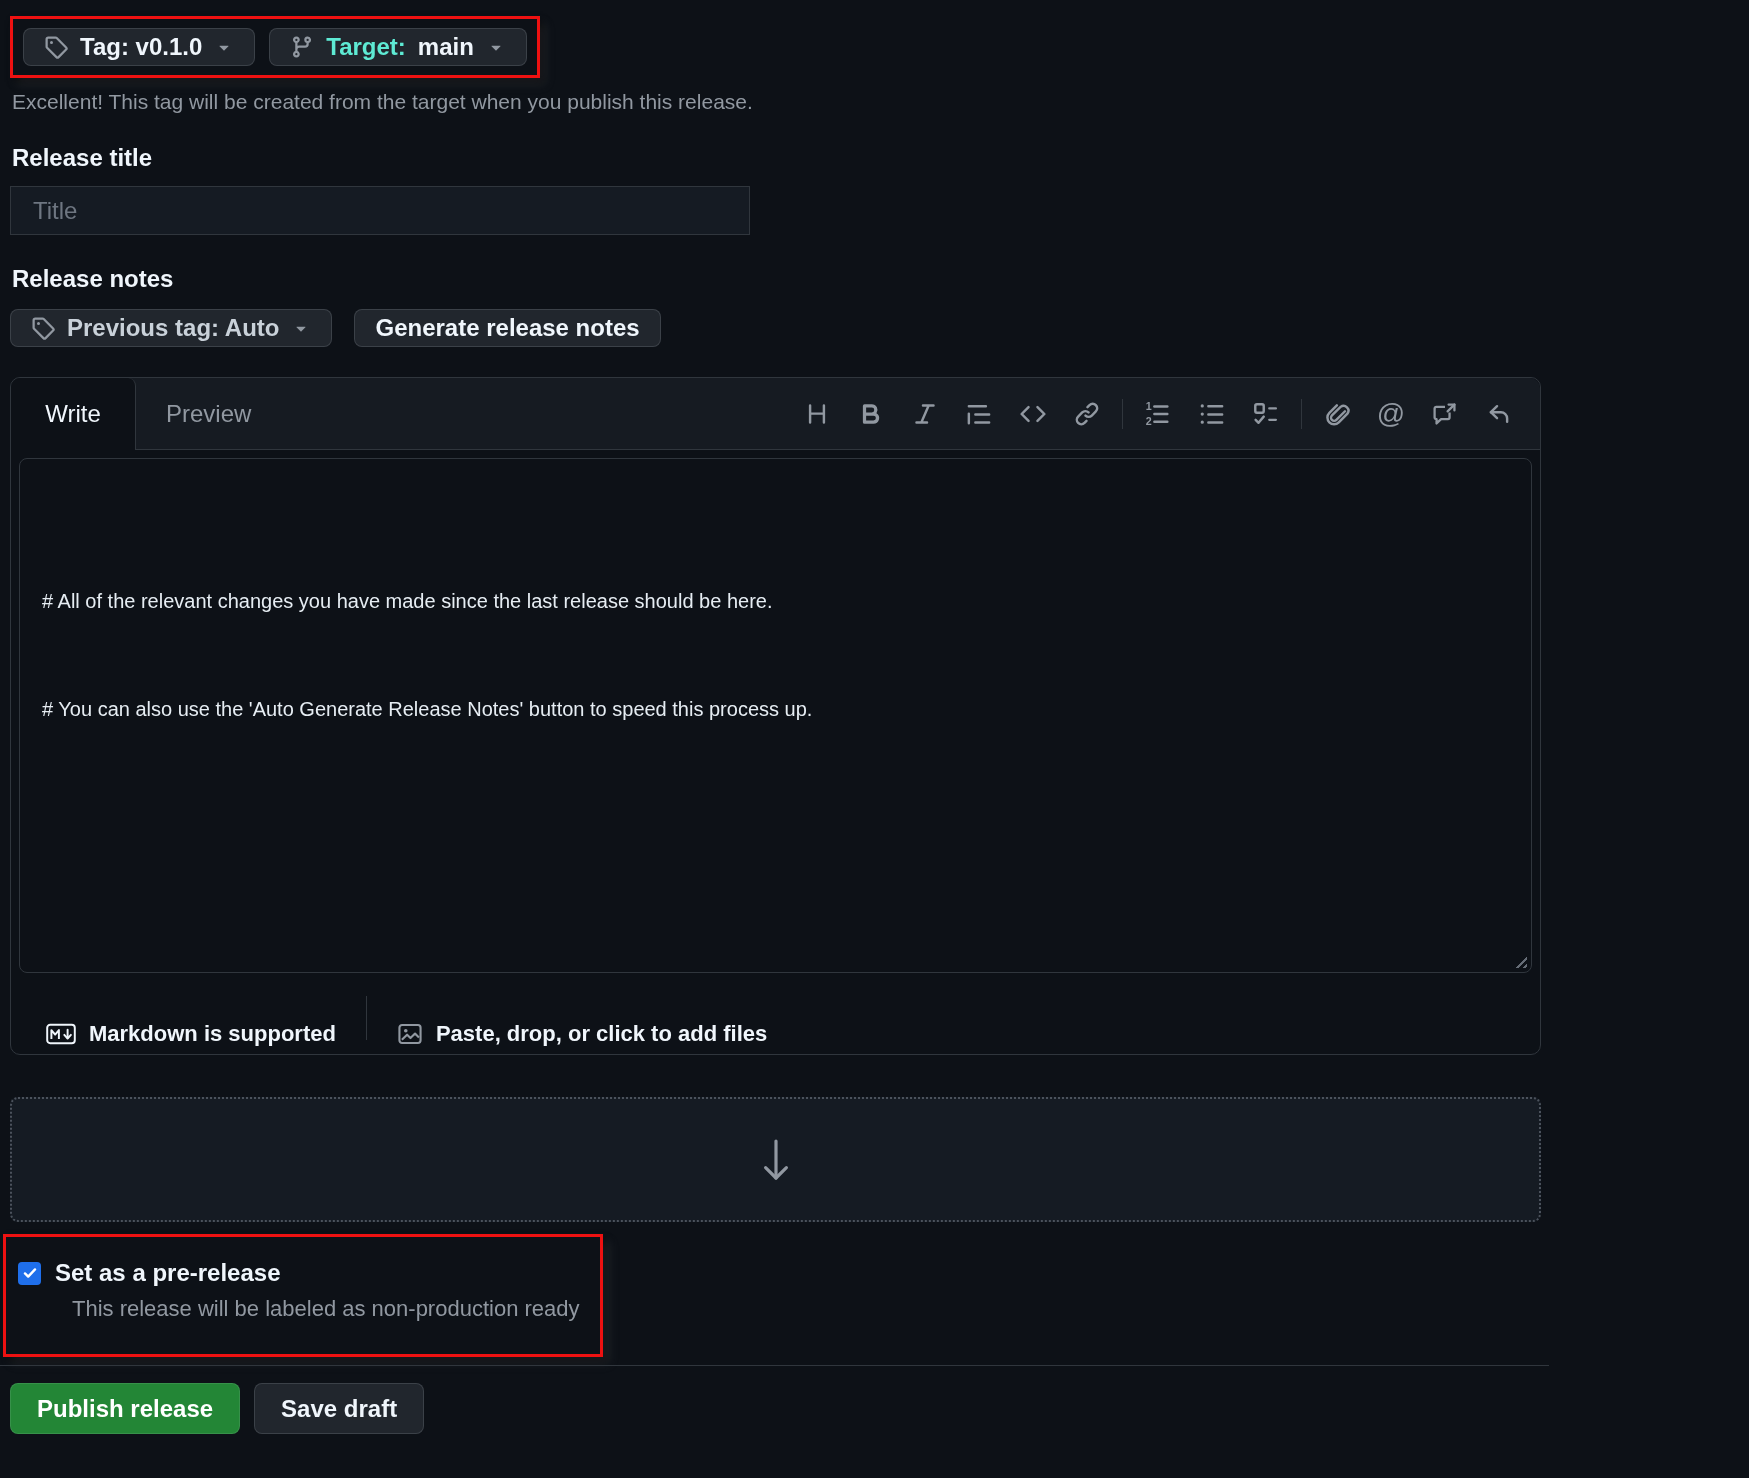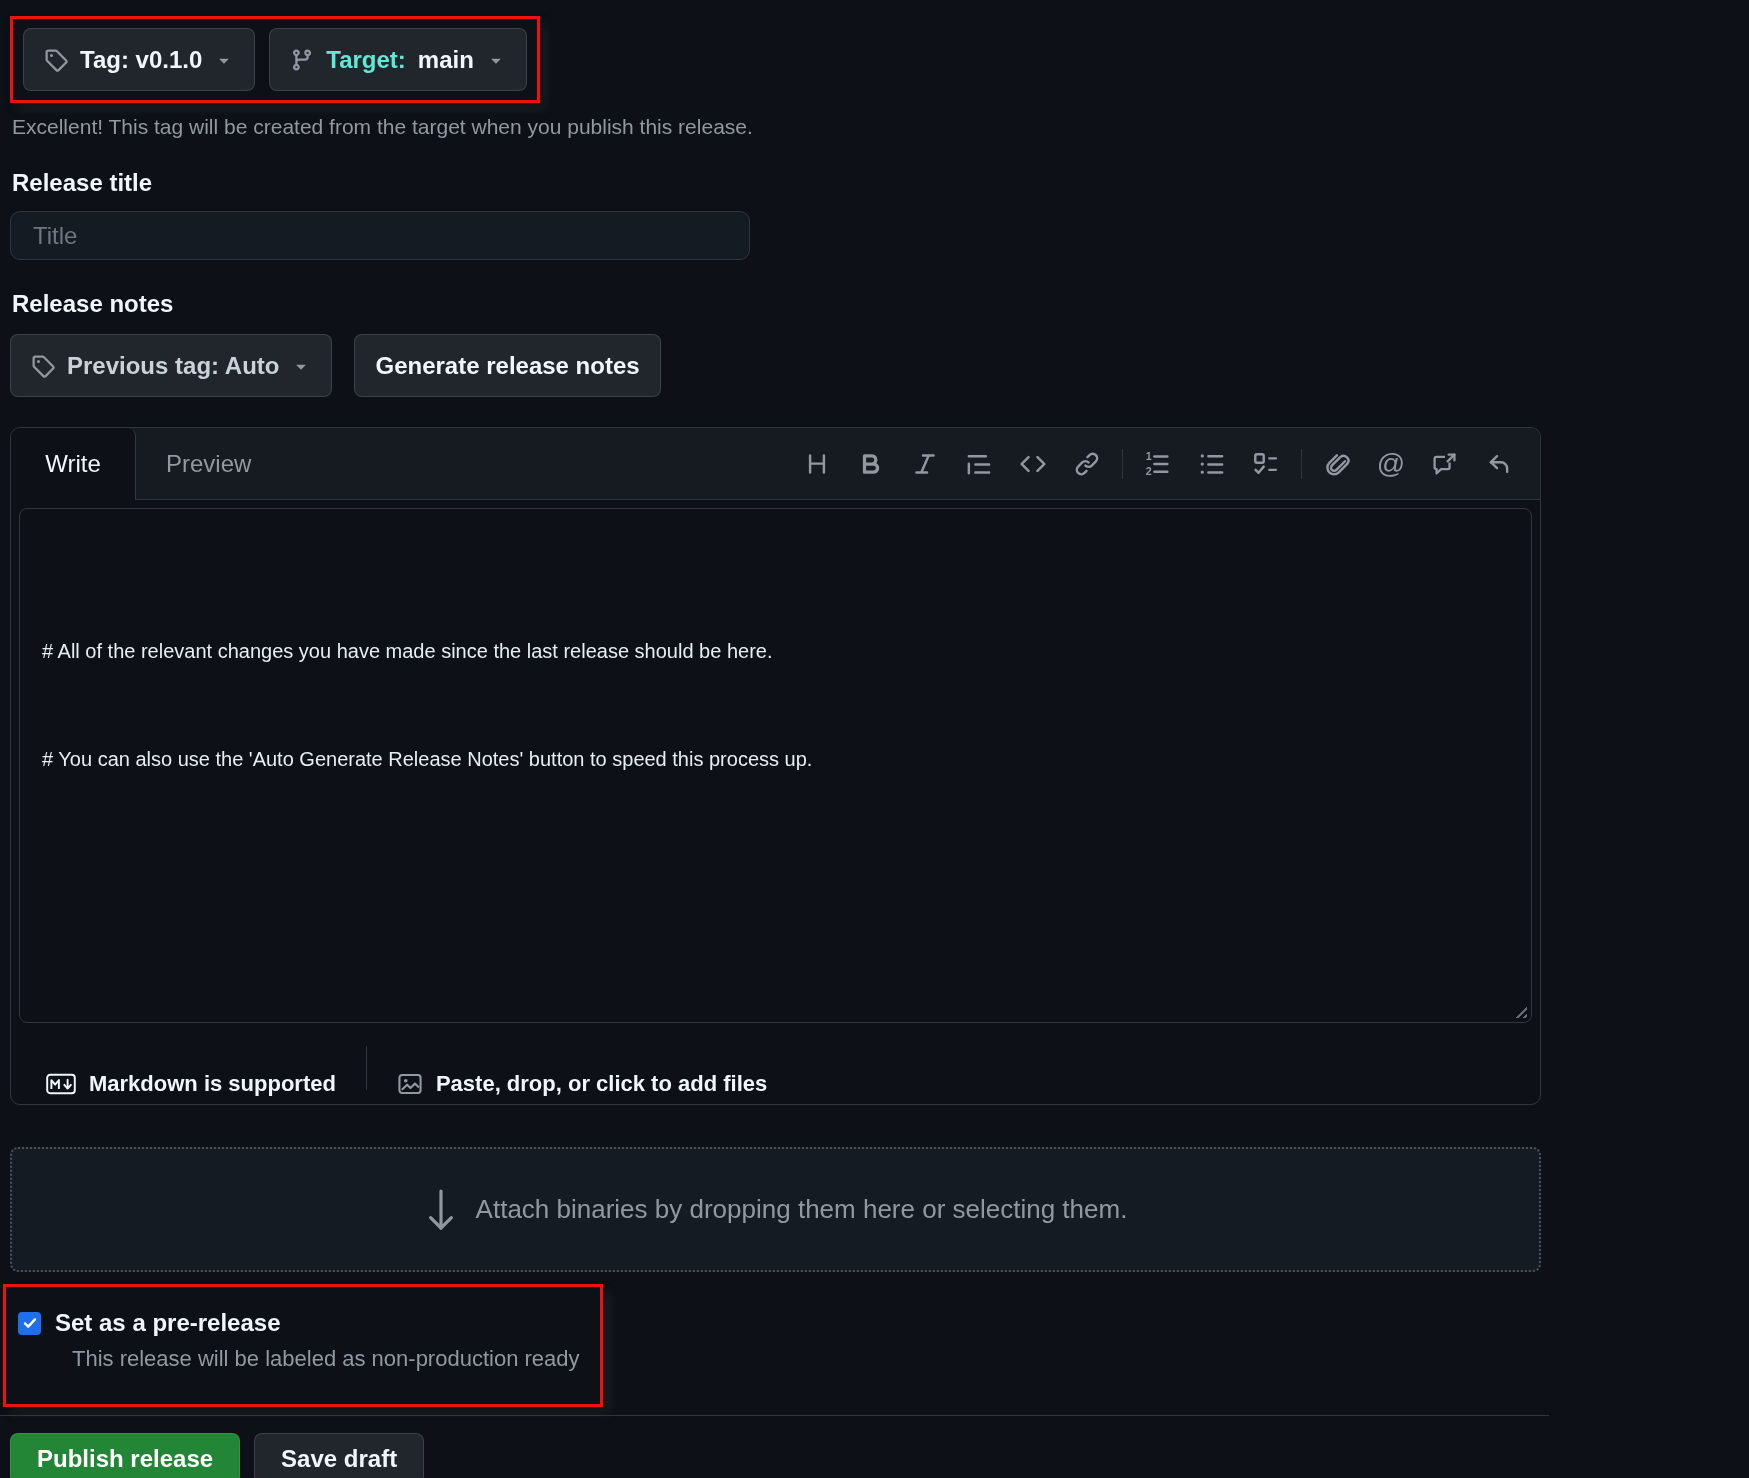--- a/index.html
+++ b/index.html
@@ -13,21 +13,21 @@
     position:relative;
   }
   .page { padding:0; }
 
   
   .btn {
     display:inline-flex; align-items:center; gap:12px;
     background:#21262d;
     border:1px solid rgba(240,246,252,0.13);
     border-radius:8px;
-    height:63px; padding:0 20px;
+    height:38px; padding:0 20px;
     font-size:24px; font-weight:bold; color:#f0f6fc;
     cursor:pointer; white-space:nowrap;
   }
   .btn .muted { color:#5eead4; }
   .icon { display:inline-flex; align-items:center; justify-content:center; }
   .icon svg { display:block; }
 
   
   .tag-target-group {
     display:inline-flex; gap:14px;
@@ -36,21 +36,21 @@
     border:3px solid #ee1111;
     box-shadow:6px 7px 10px rgba(130,130,130,0.14), 3px 4px 6px rgba(0,0,0,0.55);
   }
   .helper-text { margin:12px 0 0 12px; font-size:21px; color:#9198a1; }
 
   .section-heading { margin:30px 0 0 12px; font-size:24px; font-weight:bold; color:#f0f6fc; }
 
   .title-input {
     display:block; margin:14px 0 0 10px;
     width:740px; height:49px;
-    background:#151b23; border:1px solid #30363d; border-radius:10px;
+    background:#151b23; border:1px solid #30363d; border-radius:0;
     color:#e6edf3; font-size:24px; padding:0 22px;
     font-family:"Liberation Sans", sans-serif;
     outline:none;
   }
   .title-input::placeholder { color:#6e7681; }
 
   .notes-row { display:flex; gap:22px; margin:16px 0 0 10px; }
 
   
   .editor {
@@ -328,21 +328,20 @@
   </div>
 
   
   <div class="attach-box">
     <span class="icon">
       <svg width="34" height="44" viewBox="0 0 16 22" fill="none" stroke="#9198a1" stroke-width="1.6" stroke-linecap="round" stroke-linejoin="round">
         <path d="M8 1.5v18.5"></path>
         <path d="M2.8 14.8 8 20l5.2-5.2"></path>
       </svg>
     </span>
-    <span>Attach binaries by dropping them here or selecting them.</span>
   </div>
 
   
   <div class="prerelease-box">
     <div class="prerelease-row">
       <span class="checkbox">
         <svg width="16" height="16" viewBox="0 0 16 16" fill="none" stroke="#ffffff" stroke-width="2.4" stroke-linecap="round" stroke-linejoin="round">
           <path d="M3 8.4 6.2 11.6 13 4.4"></path>
         </svg>
       </span>

